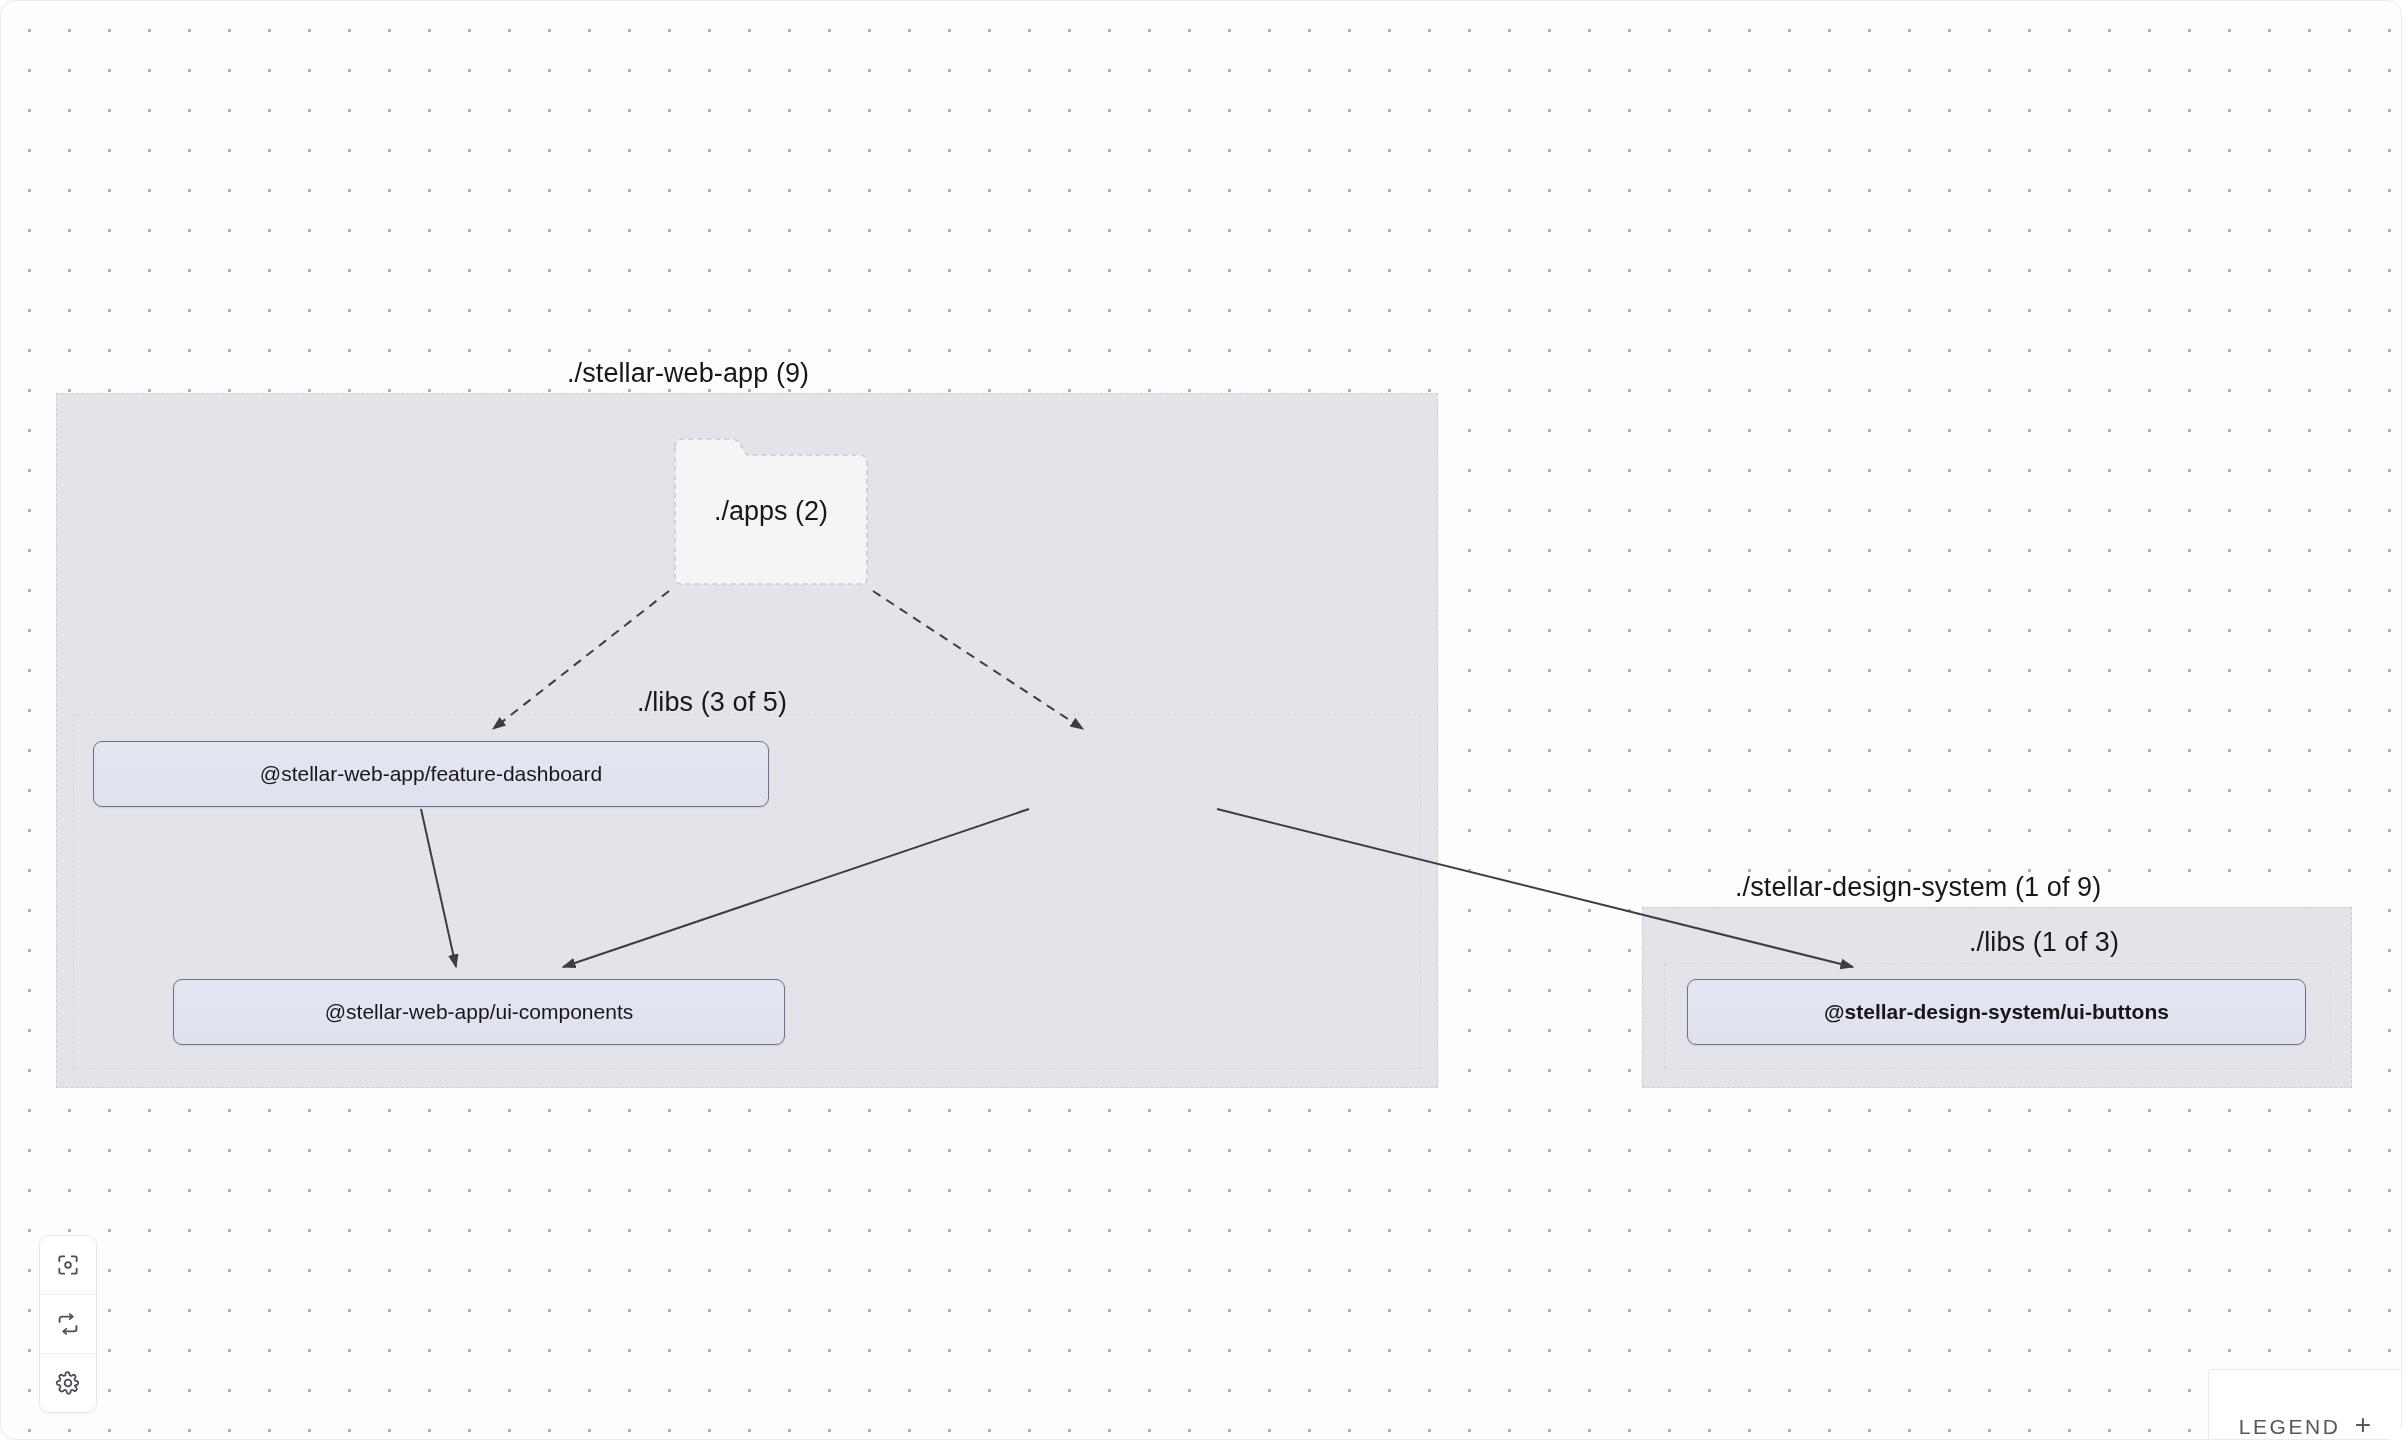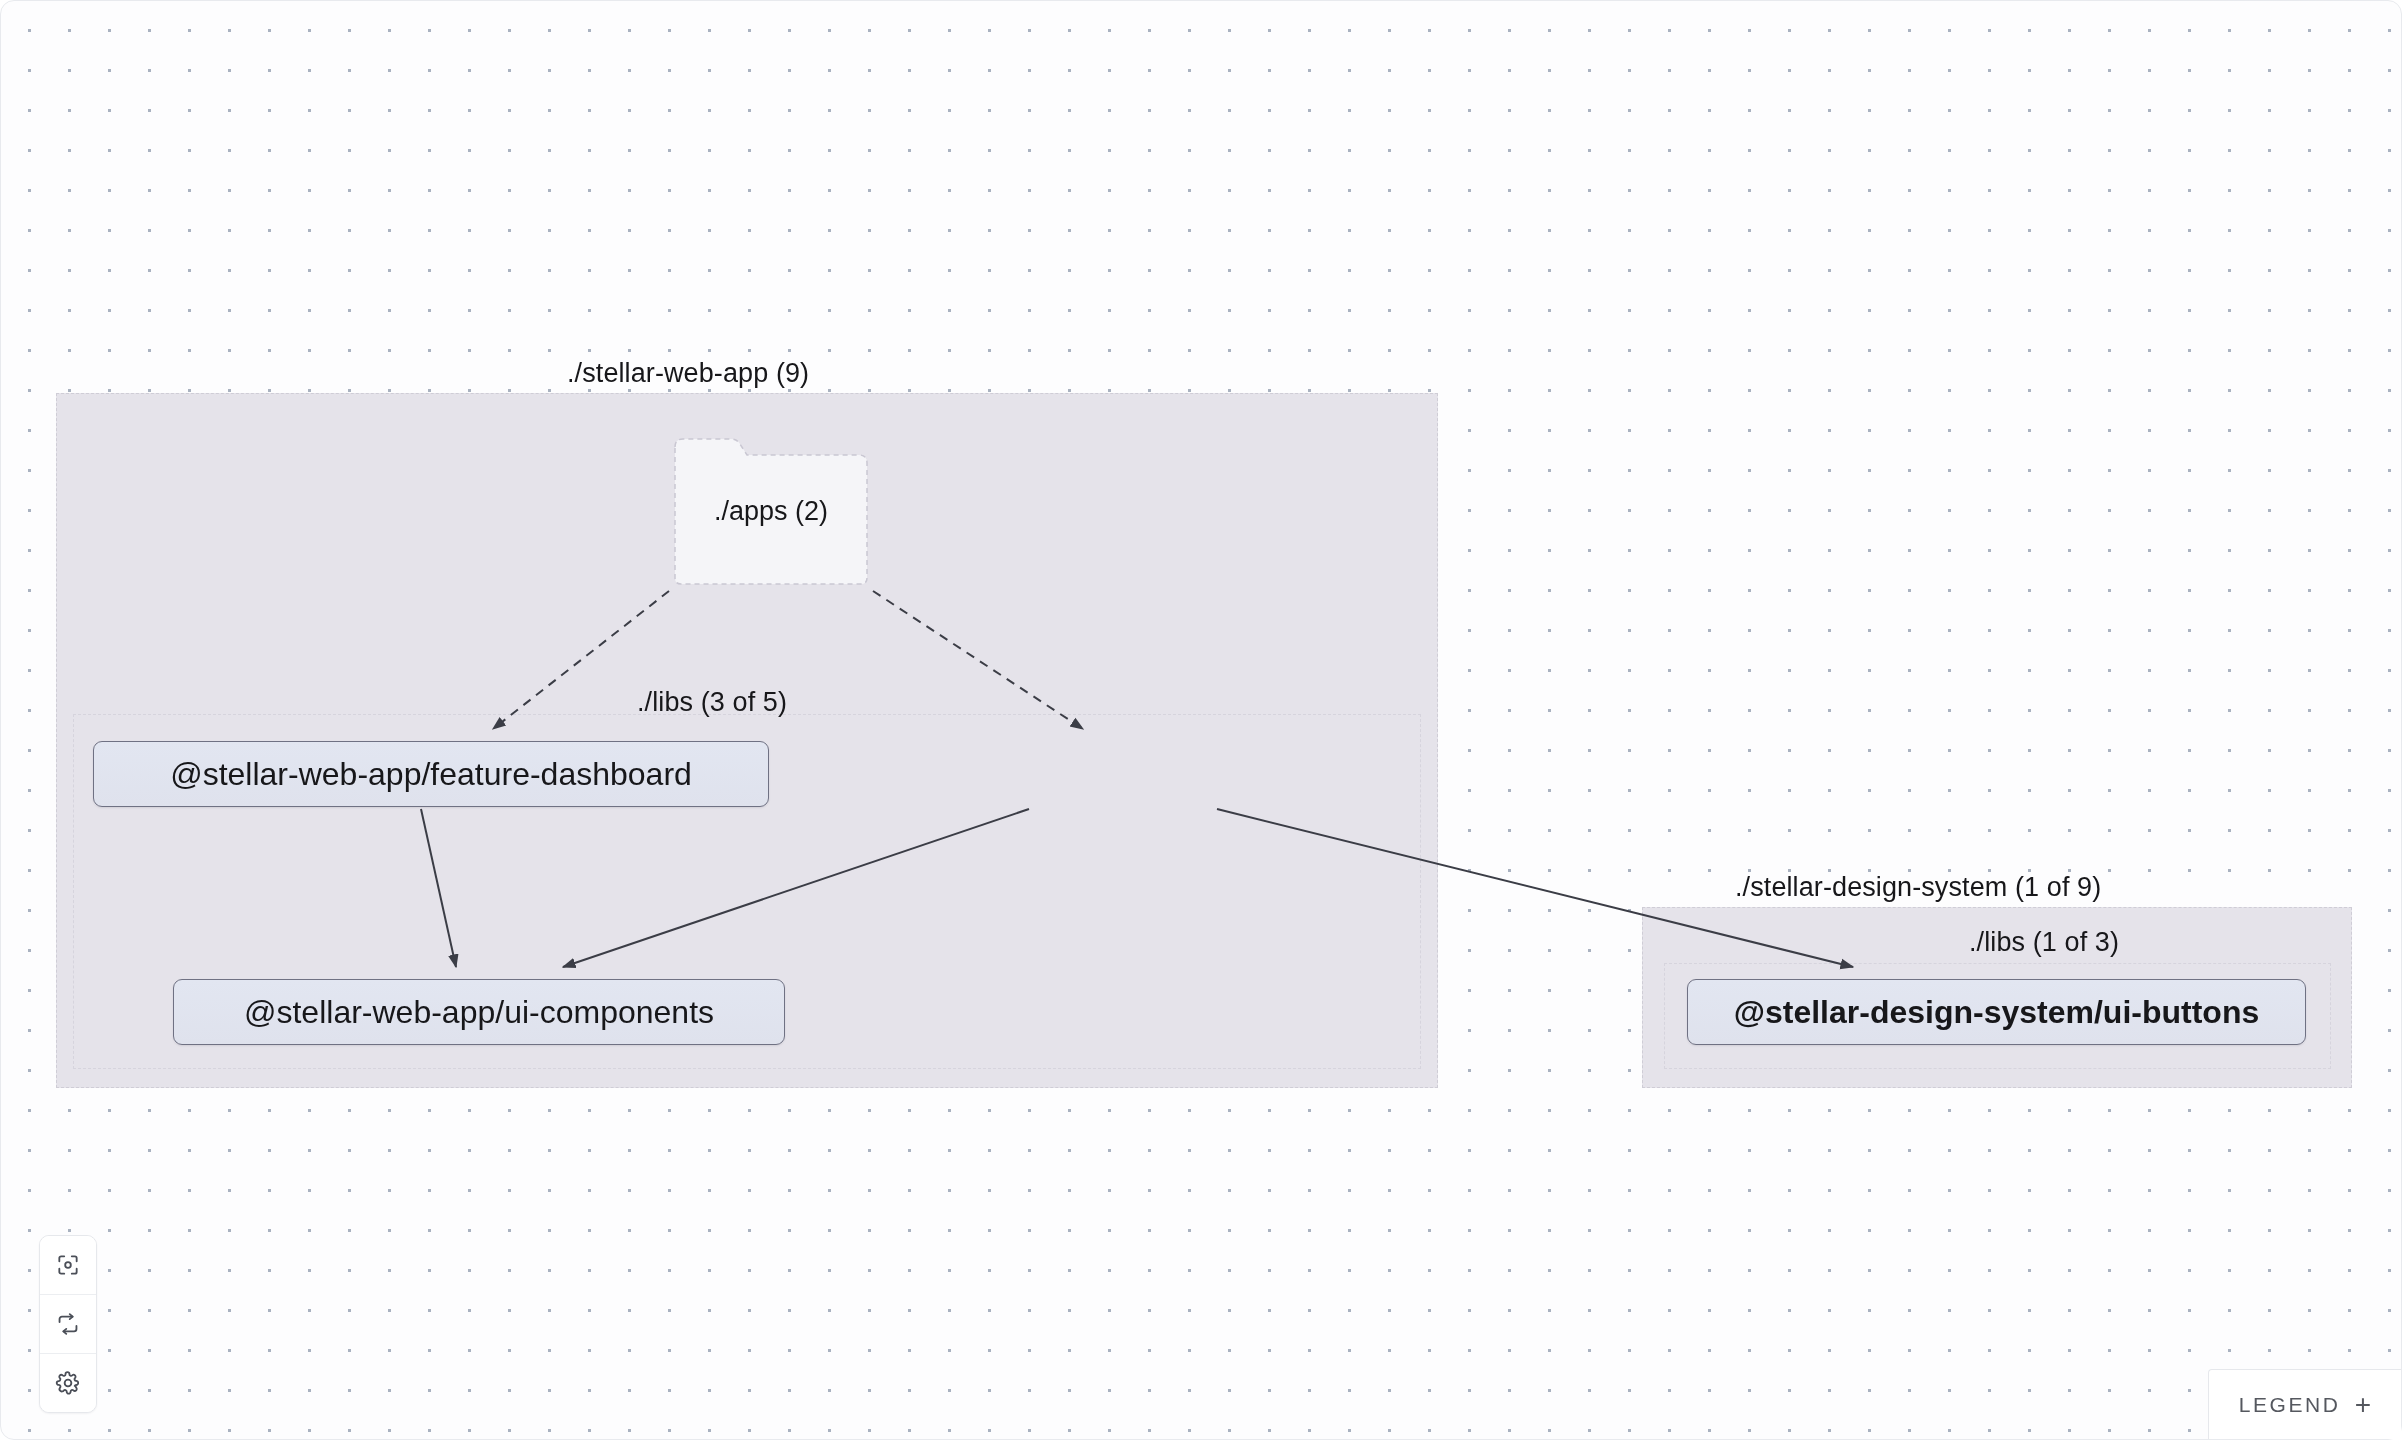--- a/index.html
+++ b/index.html
@@ -140,21 +140,21 @@
   .lib-node {
     position: absolute;
     box-sizing: border-box;
     background: linear-gradient(180deg, #e2e6f1 0%, #dfe2ed 100%);
     border: 1px solid #6f7183;
     border-radius: 9px;
     display: flex;
     align-items: center;
     justify-content: center;
     color: #17171a;
-    font-size: 32px;
+    font-size: 21px;
     white-space: nowrap;
     padding: 0 14px;
     z-index: 7;
     box-shadow: 0 1px 2px rgba(30,30,45,0.10);
   }
 
   #node-feature-dashboard {
     left: 92px; top: 740px;
     width: 676px; height: 66px;
   }
@@ -202,21 +202,21 @@
     position: absolute;
     right: 0px;
     bottom: 0px;
     height: 70px;
     min-width: 186px;
     background: #ffffff;
     border-left: 1px solid #e6e8ec;
     border-top: 1px solid #e6e8ec;
     border-top-left-radius: 4px;
     display: flex;
-    align-items: center;
+    align-items: flex-end;
     justify-content: center;
     gap: 14px;
     padding: 0 30px;
     box-sizing: border-box;
     z-index: 20;
     cursor: pointer;
   }
   #legend-text {
     color: #55585f;
     font-size: 21px;

